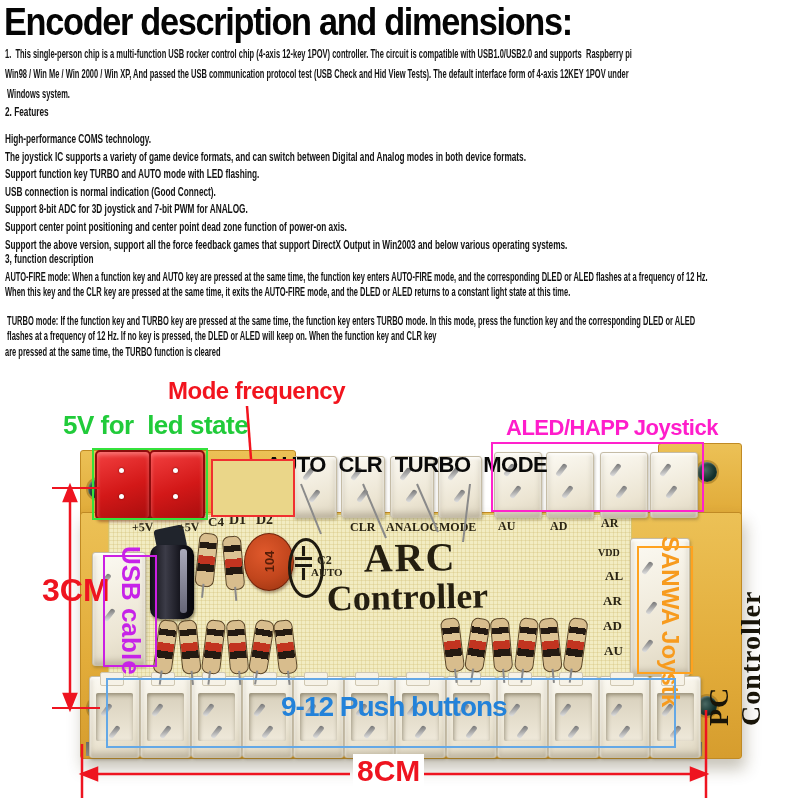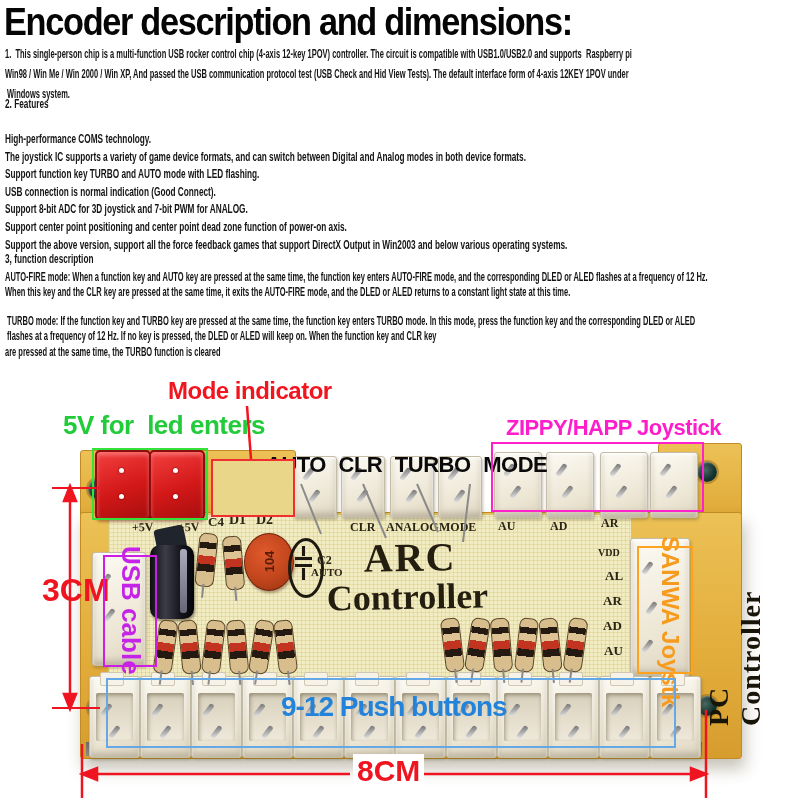--- a/index.html
+++ b/index.html
@@ -89,21 +89,21 @@
 <body>
 
 <div class="abs page-title">Encoder description and dimensions:</div>
 
 <div class="abs tblock lh20 sx60" style="top:44px">
   <span class="tline">1.  This single-person chip is a multi-function USB rocker control chip (4-axis 12-key 1POV) controller. The circuit is compatible with USB1.0/USB2.0 and supports  Raspberry pi</span>
   <span class="tline">Win98 / Win Me / Win 2000 / Win XP, And passed the USB communication protocol test (USB Check and Hid View Tests). The default interface form of 4-axis 12KEY 1POV under</span>
   <span class="tline"> Windows system.</span>
 </div>
 
-<div class="abs tblock lh17 sx66" style="top:96px">
+<div class="abs tblock lh17 sx66" style="top:104px">
   <span class="tline">2. Features</span>
 </div>
 <div class="abs tblock lh17 sx66" style="top:131px">
   <span class="tline">High-performance COMS technology.</span>
   <span class="tline">The joystick IC supports a variety of game device formats, and can switch between Digital and Analog modes in both device formats.</span>
   <span class="tline">Support function key TURBO and AUTO mode with LED flashing.</span>
   <span class="tline">USB connection is normal indication (Good Connect).</span>
   <span class="tline">Support 8-bit ADC for 3D joystick and 7-bit PWM for ANALOG.</span>
   <span class="tline">Support center point positioning and center point dead zone function of power-on axis.</span>
   <span class="tline">Support the above version, support all the force feedback games that support DirectX Output in Win2003 and below various operating systems.</span>
@@ -340,21 +340,21 @@
   </g>
   <line x1="247" y1="406" x2="251" y2="459" stroke="#f2141e" stroke-width="2.5"></line>
   <g stroke="#8a8a8a" stroke-width="2">
     <line x1="301" y1="484" x2="321" y2="534"></line>
     <line x1="363" y1="484" x2="386" y2="538"></line>
     <line x1="417" y1="484" x2="438" y2="532"></line>
     <line x1="470" y1="484" x2="463" y2="542"></line>
   </g>
 </svg>
 
-<div class="abs ann ann-mode">Mode indicator</div>
-<div class="abs ann ann-5v">5V for  led enters</div>
+<div class="abs ann ann-mode">Mode frequency</div>
+<div class="abs ann ann-5v">5V for  led state</div>
 <div class="abs ann ann-keys">AUTO CLR TURBO MODE</div>
-<div class="abs ann ann-zippy">ZIPPY/HAPP Joystick</div>
+<div class="abs ann ann-zippy">ALED/HAPP Joystick</div>
 <div class="abs ann ann-usb">USB cable</div>
 <div class="abs ann ann-sanwa">SANWA Joystk</div>
 <div class="abs ann ann-push">9-12 Push buttons</div>
 <div class="abs ann ann-3cm">3CM</div>
 <div class="abs ann ann-8cm">8CM</div>
 
 </body></html>

